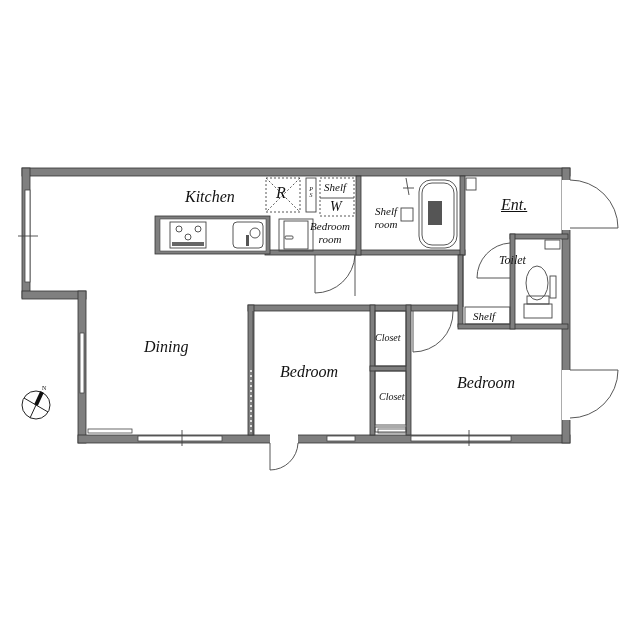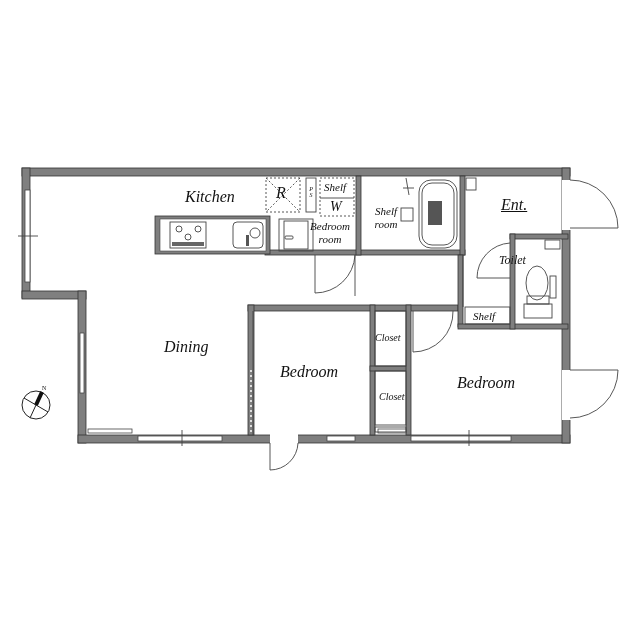--- a/index.html
+++ b/index.html
@@ -136,21 +136,21 @@
 
   <g>
     <circle cx="36" cy="405" r="14" fill="#fff" stroke="#222" stroke-width="1"></circle>
     <line x1="24" y1="398" x2="48" y2="412" stroke="#222" stroke-width="1"></line>
     <line x1="30" y1="418" x2="42" y2="392" stroke="#222" stroke-width="1"></line>
     <line x1="36" y1="405" x2="42" y2="392" stroke="#111" stroke-width="4"></line>
   </g>
 </svg>
 
 <div class="lbl big" style="left:185px;top:189px;">Kitchen</div>
-<div class="lbl big" style="left:164px;top:339px;">Dining</div>
+<div class="lbl big" style="left:144px;top:339px;">Dining</div>
 <div class="lbl big" style="left:280px;top:364px;">Bedroom</div>
 <div class="lbl big" style="left:457px;top:375px;">Bedroom</div>
 <div class="lbl big" style="left:501px;top:197px;text-decoration:underline;">Ent.</div>
 <div class="lbl sm" style="left:371px;top:205px;width:30px;">
   <div>Shelf</div>
   <div>room</div>
 </div>
 <div class="lbl sm" style="left:308px;top:220px;width:44px;">
   <div>Bedroom</div>
   <div>room</div>

